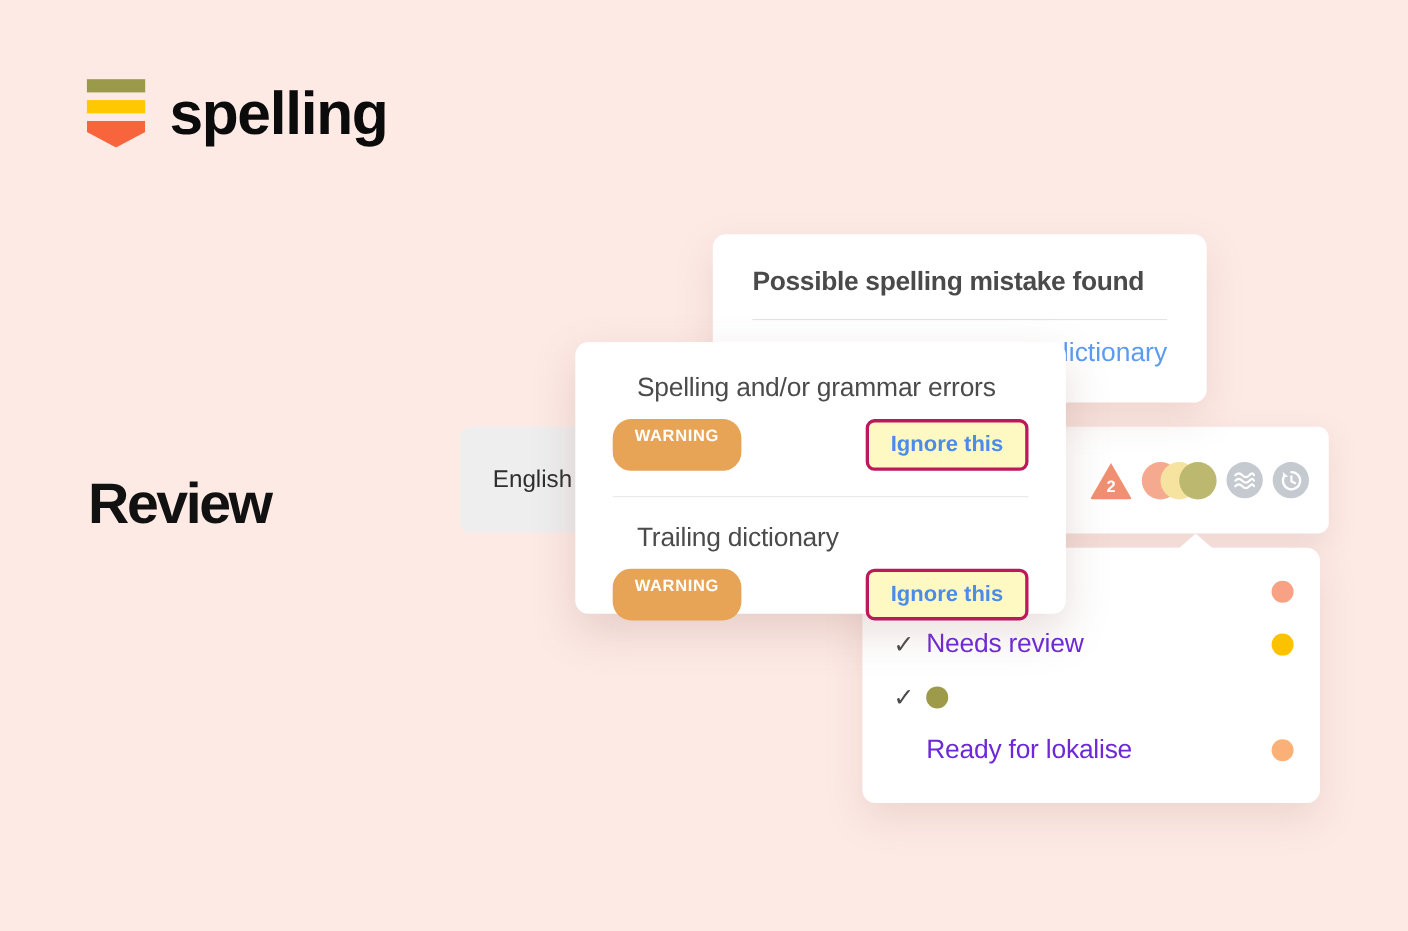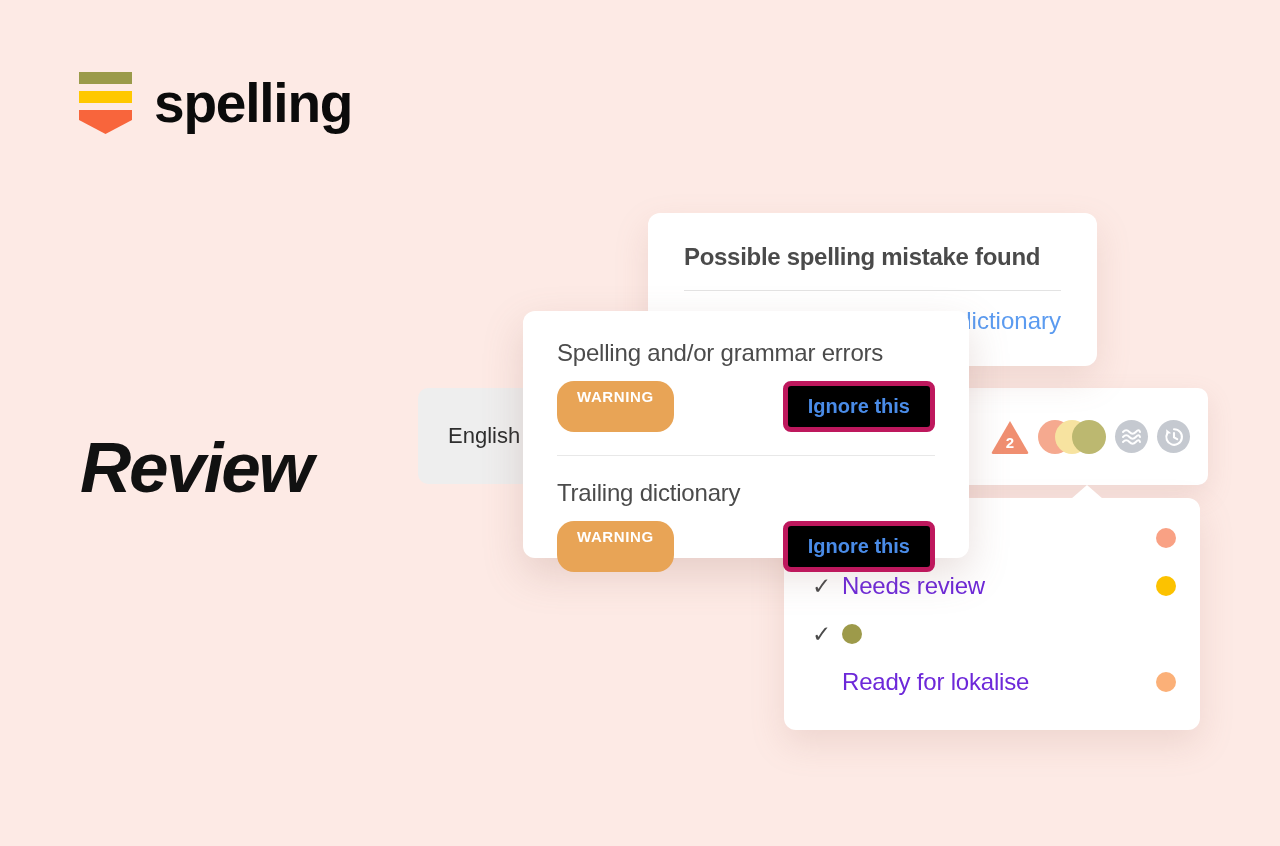--- a/index.html
+++ b/index.html
@@ -56,26 +56,25 @@
     color: #0b0b0b;
     letter-spacing: -1.2px;
     line-height: 1;
   }
 
   
   .hero-title {
     position: absolute;
     left: 80px;
     top: 432px;
-    font-size: 71px;
+    font-size: 52px;
     font-weight: 700;
     color: #111111;
     letter-spacing: -2.2px;
     line-height: 1;
-    font-style: italic;
   }
 
   
   .lang-chip {
     position: absolute;
     left: 418px;
     top: 388px;
     width: 196px;
     height: 96px;
     background: #eeeeee;
@@ -260,39 +259,40 @@
     border-radius: 12px;
     box-shadow: 0 16px 40px rgba(150, 105, 95, 0.22);
     z-index: 5;
     padding: 28px 34px 0 34px;
   }
   .qa-item-title {
     font-size: 24px;
     color: #4b4b4b;
     letter-spacing: -0.2px;
     white-space: nowrap;
+    margin-left: 22px;
   }
   .qa-item-controls {
     margin-top: 14px;
     display: flex;
     justify-content: space-between;
   }
   .qa-badge {
     background: #e8a456;
     color: #ffffff;
     font-size: 15px;
     font-weight: 700;
     letter-spacing: 0.6px;
     border-radius: 17px;
     padding: 8px 20px 9px 20px;
     line-height: 1;
   }
   .qa-ignore-btn {
-    border: 5px solid #be185d;
-    background: #000000;
+    border: 3px solid #be185d;
+    background: #fef9c3;
     color: #4a8ce8;
     font-family: "Liberation Sans", sans-serif;
     font-size: 20px;
     font-weight: 600;
     border-radius: 8px;
     padding: 8px 20px 9px 20px;
     line-height: 1.2;
     cursor: pointer;
   }
   .qa-divider {

